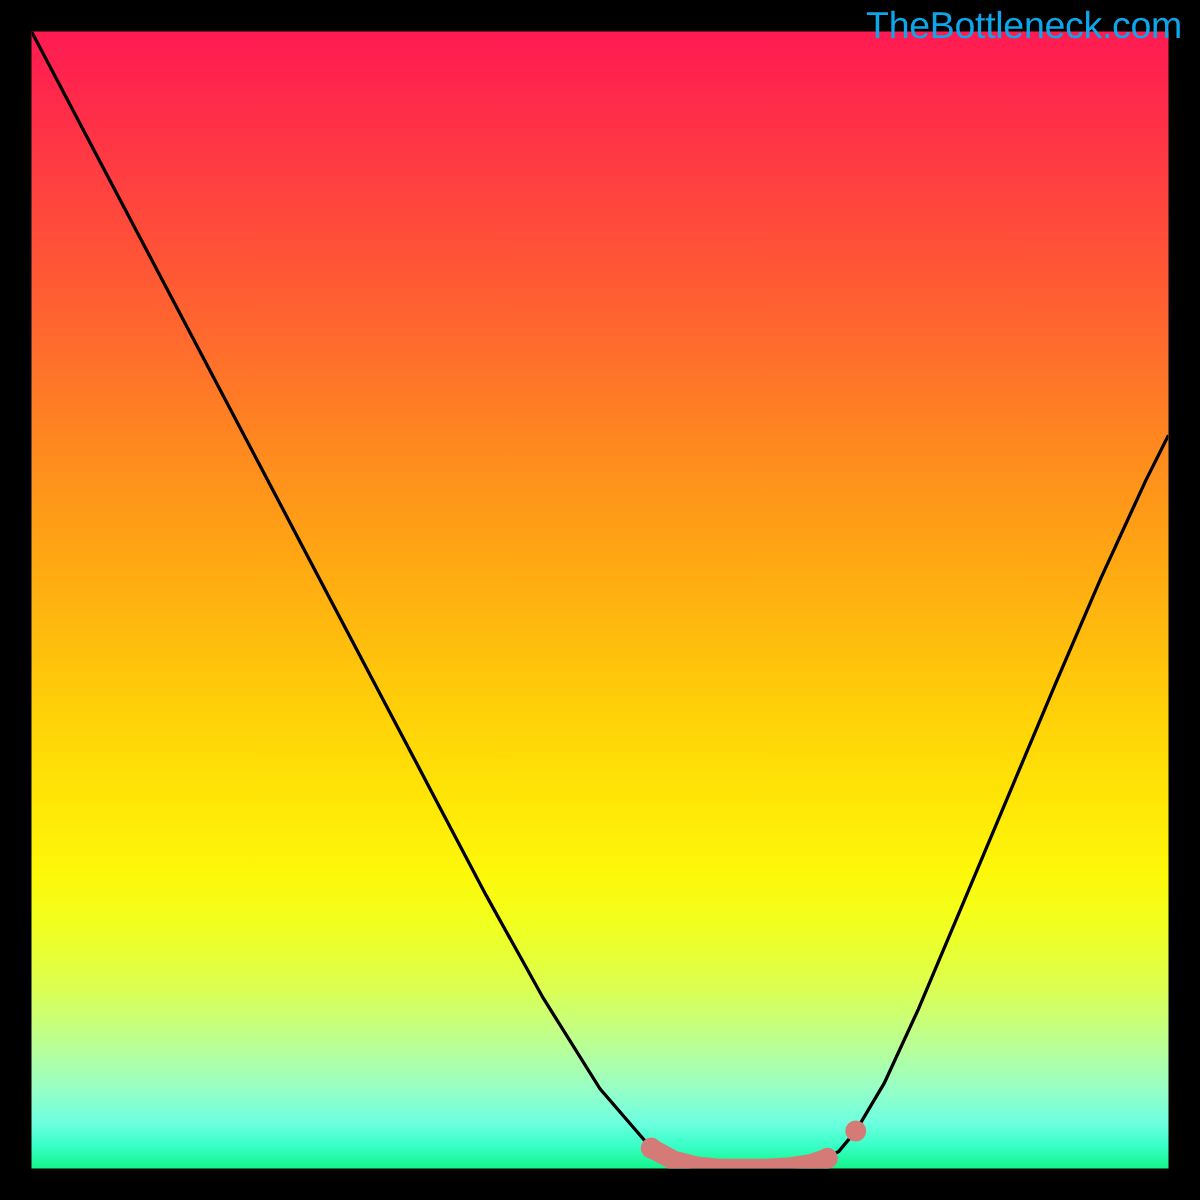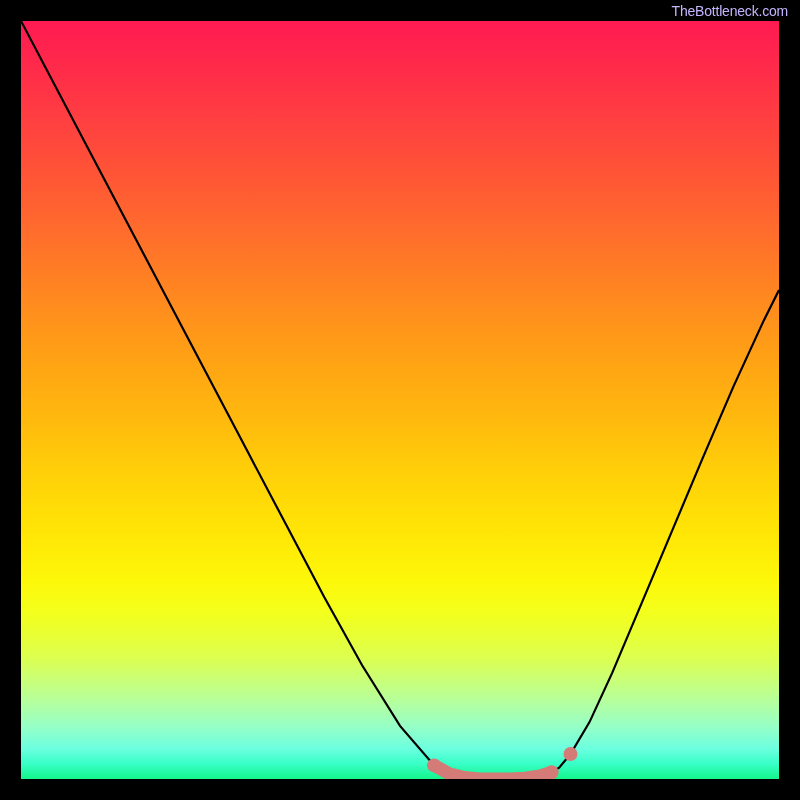--- a/index.html
+++ b/index.html
@@ -52,22 +52,22 @@
     left: 0;
     top: 0;
     width: 758px;
     height: 758px;
   }
   .watermark {
     position: absolute;
     top: 3px;
     right: 12px;
     font-family: Arial, Helvetica, sans-serif;
-    font-size: 14px;
-    color: #c4b5fd;
+    font-size: 25px;
+    color: #0ea5e9;
     letter-spacing: -0.2px;
   }
 </style>
 </head>
 <body>
 
 <div class="frame">
   <div class="plot-area"></div>
 
   <svg class="curve" viewBox="0 0 758 758">

